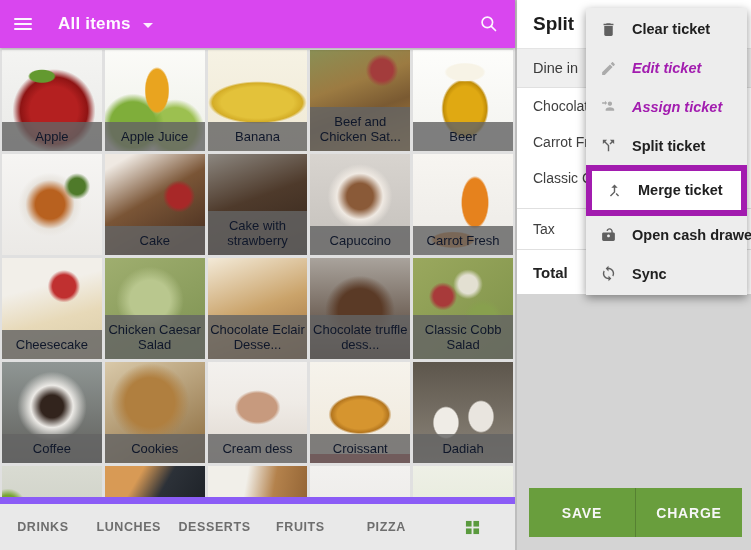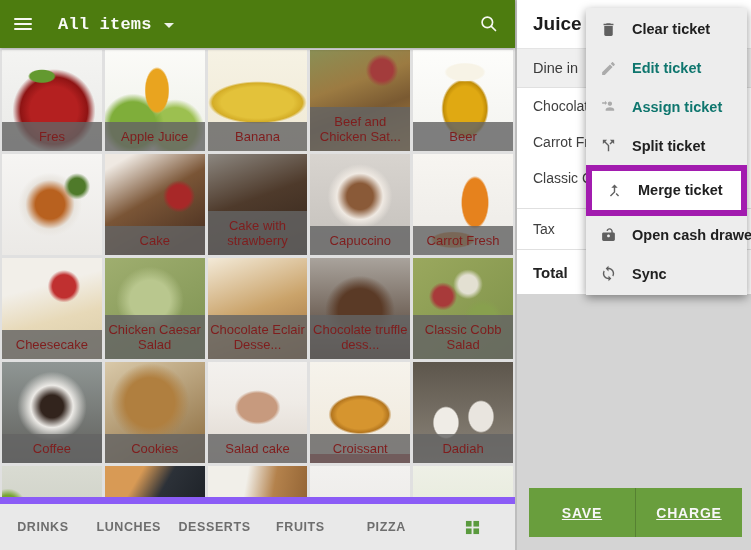--- a/index.html
+++ b/index.html
@@ -2,35 +2,35 @@
 <html><head>
 <meta charset="utf-8">
 <style>
   * { box-sizing: border-box; margin: 0; padding: 0; }
   html,body { width:751px; height:550px; }
   body { font-family: "Liberation Sans", sans-serif; background:#E1E1E1; }
   .page { position:relative; width:751px; height:550px; overflow:hidden; background:#E1E1E1; }
 
   
   .left-panel { position:absolute; left:0; top:0; width:515px; height:550px; }
-  .app-header { position:absolute; left:0; top:0; width:100%; height:48px; background:#4d7c0f;
-                display:flex; align-items:center; padding:18px 14px; box-shadow:0 1px 3px rgba(0,0,0,0.25); z-index:3;font-family:Liberation Mono, monospace; }
+  .app-header { position:absolute; left:0; top:0; width:100%; height:48px; background:#d946ef;
+                display:flex; align-items:center; padding:18px 14px; box-shadow:0 1px 3px rgba(0,0,0,0.25); z-index:3; }
   .burger { width:20px; height:20px; display:flex; flex-direction:column; justify-content:center; gap:3px; cursor:pointer; }
   .burger span { display:block; width:18px; height:2px; background:rgba(255,255,255,0.95); border-radius:1px; }
   .header-title { color:rgba(255,255,255,0.97); font-size:17px; font-weight:bold; margin-left:24px; letter-spacing:0.2px; }
   .caret-down { width:0; height:0; border-left:5px solid transparent; border-right:5px solid transparent;
                 border-top:5px solid rgba(255,255,255,0.9); margin-left:12px; margin-top:2px; }
   .header-spacer { flex:1; }
   .search-btn { width:24px; height:24px; display:flex; align-items:center; justify-content:center; }
 
   .grid { position:absolute; left:0; top:48px; width:515px; height:449px; background:#E0E0E0;
           padding:2px; display:grid; grid-template-columns:repeat(5,1fr); gap:3px; grid-auto-rows:101px; overflow:hidden; }
   .tile { position:relative; overflow:hidden; background:#cfcfcf; }
   .tile-label { position:absolute; left:0; right:0; bottom:0; background:rgba(100,100,100,0.82);
-                color:#7f1d1d; font-size:13px; line-height:15px; text-align:center; padding:7px 2px; }
+                color:#0f172a; font-size:13px; line-height:15px; text-align:center; padding:7px 2px; }
 
   .bottom-bar { position:absolute; left:0; bottom:0; width:515px; height:53px; background:#E9E9E9;
                 border-top:7px solid #8b5cf6; display:flex; align-items:center; z-index:3; }
   .tab { flex:1; text-align:center; font-size:12.5px; font-weight:bold; color:#6E6E6E; letter-spacing:0.6px; cursor:pointer; }
   .tab-grid { flex:1; display:flex; align-items:center; justify-content:center; cursor:pointer; }
 
   
   .right-panel { position:absolute; left:515px; top:0; width:236px; height:550px; background:#D4D4D4;
                  border-left:2px solid #BDBDBD; }
   .ticket-header { height:48px; background:#FFFFFF; display:flex; align-items:center; padding-left:16px; }
@@ -40,32 +40,32 @@
   .ticket-items { background:#fff; }
   .ticket-item { height:36px; display:flex; align-items:center; padding-left:16px; font-size:14px; color:#3F3F3F;
                  white-space:nowrap; overflow:hidden; }
   .ticket-pad { height:12px; background:#fff; }
   .divider { height:1px; background:#E0E0E0; }
   .tax-row { height:40px; background:#fff; display:flex; align-items:center; padding-left:16px; font-size:14px; color:#3F3F3F; }
   .total-row { height:44px; background:#fff; display:flex; align-items:center; padding-left:16px; font-size:15px;
                font-weight:bold; color:#222; }
   .action-buttons { position:absolute; left:12px; right:9px; bottom:13px; height:49px; display:flex; }
   .btn { flex:1; background:#699E3D; color:#F7F7F7; font-size:14px; font-weight:bold; letter-spacing:0.8px;
-         display:flex; align-items:center; justify-content:center; cursor:pointer;text-decoration:underline; }
+         display:flex; align-items:center; justify-content:center; cursor:pointer; }
   .btn-save { border-right:1px solid rgba(0,0,0,0.18); }
 
   
   .menu { position:absolute; left:586px; top:8px; width:161px; height:287px; background:#EDEDED;
           box-shadow:0 3px 9px rgba(0,0,0,0.4); display:flex; flex-direction:column; padding:2px 0; z-index:5; }
   .menu-item { flex:1; display:flex; align-items:center; cursor:pointer; }
   .mi-icon { width:18px; height:18px; margin-left:13px; display:flex; align-items:center; justify-content:center;
              color:#606060; flex:none; }
   .mi-label { margin-left:15px; font-size:14.5px; font-weight:bold; color:#202020; white-space:nowrap; }
   .menu-item.disabled .mi-icon { color:#ABABAB; }
-  .menu-item.disabled .mi-label { color:#0f766e; }
+  .menu-item.disabled .mi-label { color:#a21caf;font-style:italic; }
   .menu-item.highlight { background:#FFFFFF; border:6px solid #a21caf; }
   svg { display:block; }
 </style>
 </head>
 <body>
 
 <div class="page">
 
   <div class="left-panel">
     <div class="app-header">
@@ -81,21 +81,21 @@
         <svg width="20" height="20" viewBox="0 0 24 24">
             <circle cx="10" cy="10" r="6.3" fill="none" stroke="rgba(255,255,255,0.95)" stroke-width="2"></circle>
             <path d="M14.8 14.8l5 5" stroke="rgba(255,255,255,0.95)" stroke-width="2" stroke-linecap="round"></path>
           </svg>
       </div>
     </div>
 
     <div class="grid">
       <div class="tile">
           <div class="tile-img" style="position:absolute;inset:0;;background:radial-gradient(ellipse 20px 10px at 40% 26%, #63992f 0 60%, transparent 70%), radial-gradient(circle at 52% 60%, #b42020 0 30%, #8f1414 42%, transparent 52%), linear-gradient(#f4f4f2,#e9e9e7)"></div>
-          <div class="tile-label">Fres</div>
+          <div class="tile-label">Apple</div>
         </div>
       <div class="tile">
           <div class="tile-img" style="position:absolute;inset:0;;background:radial-gradient(ellipse 16px 30px at 52% 40%, #e9a41f 0 70%, transparent 78%), radial-gradient(circle at 28% 74%, #7fae3a 0 22%, transparent 30%), radial-gradient(circle at 70% 78%, #9cc050 0 20%, transparent 28%), linear-gradient(#fbfbf8,#eef0e8)"></div>
           <div class="tile-label">Apple Juice</div>
         </div>
       <div class="tile">
           <div class="tile-img" style="position:absolute;inset:0;;background:radial-gradient(ellipse 60px 26px at 50% 52%, #e3c23a 0 60%, #d4ad27 75%, transparent 82%), linear-gradient(#f6f2e4,#efe9d4)"></div>
           <div class="tile-label">Banana</div>
         </div>
       <div class="tile">
@@ -148,21 +148,21 @@
       <div class="tile">
           <div class="tile-img" style="position:absolute;inset:0;;background:radial-gradient(circle at 50% 44%, #32241d 0 15%, #eceae6 28%, transparent 46%), linear-gradient(#8f9694,#60605c)"></div>
           <div class="tile-label">Coffee</div>
         </div>
       <div class="tile">
           <div class="tile-img" style="position:absolute;inset:0;;background:radial-gradient(circle at 45% 40%, #b07f3f 0 30%, transparent 48%), linear-gradient(150deg,#d9c9a9,#8a6a3c)"></div>
           <div class="tile-label">Cookies</div>
         </div>
       <div class="tile">
           <div class="tile-img" style="position:absolute;inset:0;;background:radial-gradient(ellipse 32px 24px at 50% 45%, #c79a7e 0 60%, transparent 72%), linear-gradient(#f3f1ee 0%, #efebe6 40%, #ded6ce 100%)"></div>
-          <div class="tile-label">Salad cake</div>
+          <div class="tile-label">Cream dess</div>
         </div>
       <div class="tile">
           <div class="tile-img" style="position:absolute;inset:0;;background:linear-gradient(0deg, #a93838 0%, #a93838 9%, transparent 9%), radial-gradient(ellipse 38px 24px at 50% 52%, #d6952f 0 60%, #b5771f 75%, transparent 83%), linear-gradient(#f6f3ec,#efe8da)"></div>
           <div class="tile-label">Croissant</div>
         </div>
       <div class="tile">
           <div class="tile-img" style="position:absolute;inset:0;;background:radial-gradient(ellipse 17px 21px at 33% 60%, #efece6 0 70%, transparent 78%), radial-gradient(ellipse 17px 21px at 68% 54%, #e9e5df 0 70%, transparent 78%), linear-gradient(#5d564c,#8c857a)"></div>
           <div class="tile-label">Dadiah</div>
         </div>
       <div class="tile">
@@ -196,21 +196,21 @@
               <rect x="1" y="9" width="6" height="6"></rect>
               <rect x="9" y="9" width="6" height="6"></rect>
             </g>
           </svg>
       </div>
     </div>
   </div>
 
   <div class="right-panel">
     <div class="ticket-header">
-      <div class="ticket-title">Juice</div>
+      <div class="ticket-title">Split</div>
     </div>
     <div class="dinein-row">
       <span>Dine in</span>
     </div>
     <div class="ticket-items">
       <div class="ticket-item">
           <span>Chocolate</span>
         </div>
       <div class="ticket-item">
           <span>Carrot Fres</span>

